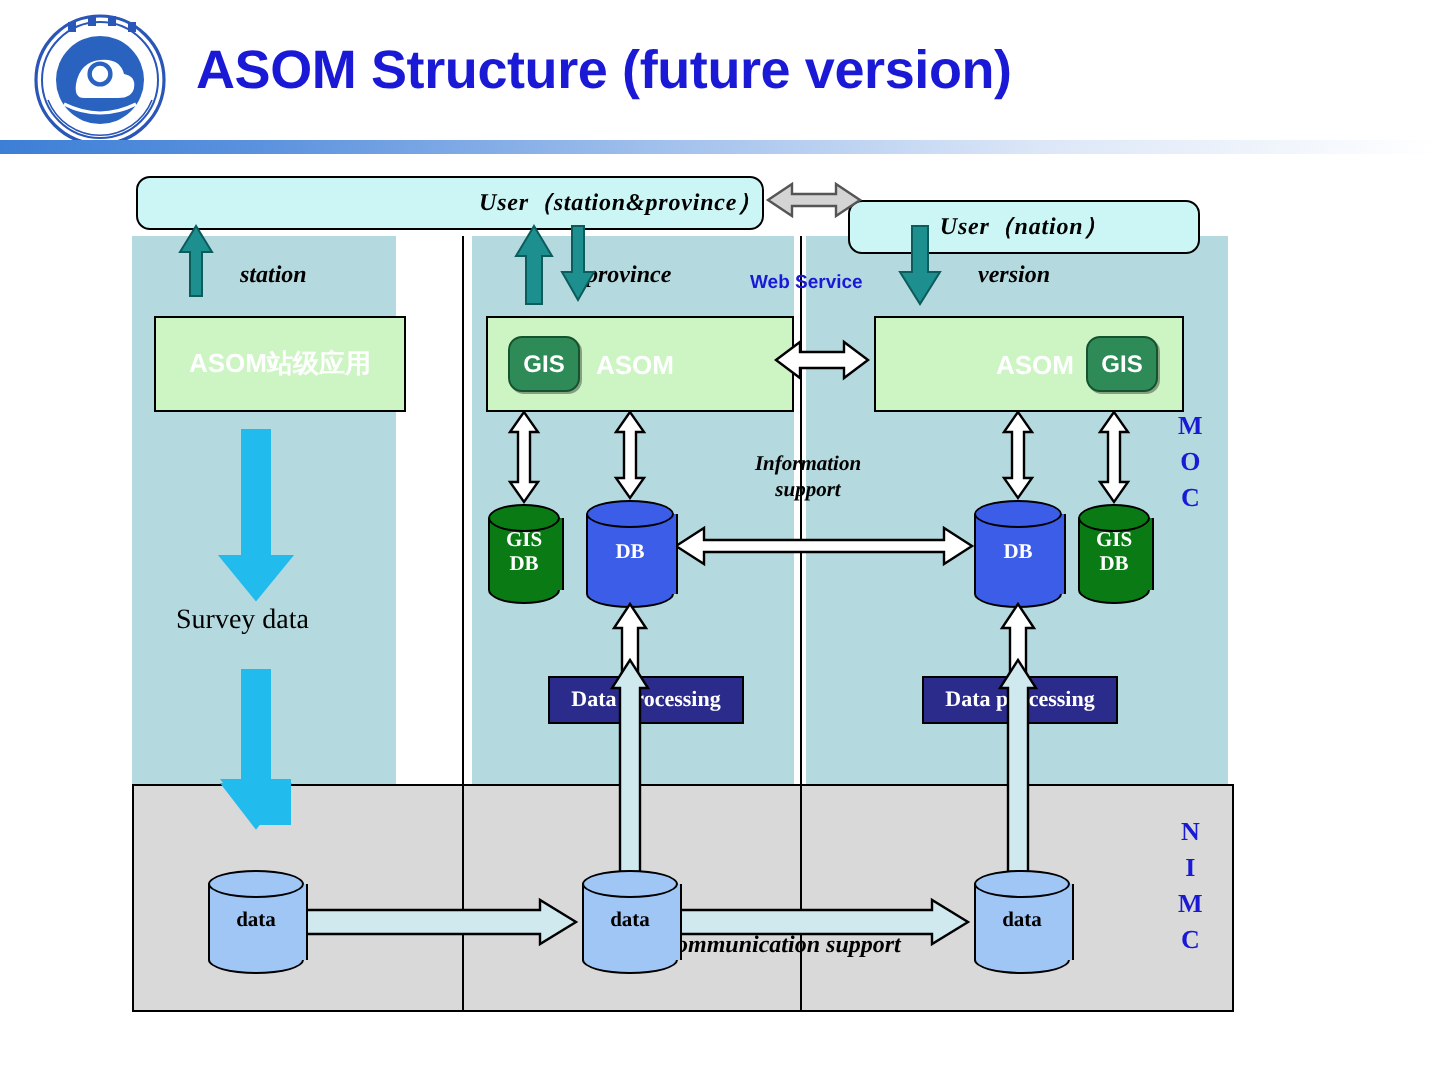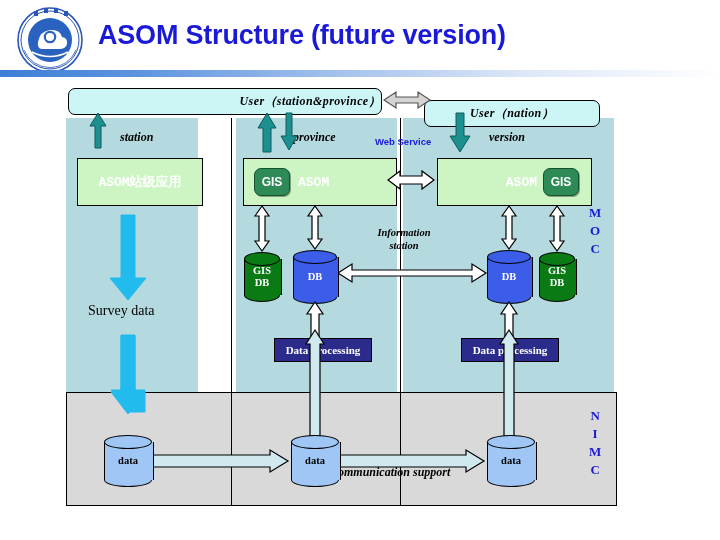--- a/index.html
+++ b/index.html
@@ -84,21 +84,21 @@
 
   
   .appbox{
     position:absolute;background:#cdf5c4;border:1.3px solid #000;
     display:flex;align-items:center;
   }
   #app-station{left:77px;top:158px;width:124px;height:46px;justify-content:center;}
   #app-province{left:243px;top:158px;width:142px;height:46px;padding-left:10px;}
   #app-nation{left:437px;top:158px;width:141px;height:46px;justify-content:flex-end;padding-right:12px;}
   .appbox .apptext{
-    font-family:Liberation Mono, monospace;font-weight:bold;font-size:13px;
+    font-family:Liberation Sans, sans-serif;font-weight:bold;font-size:13px;
     color:#ffffff;white-space:nowrap;
   }
   #app-province .apptext{margin-left:8px;}
   #app-nation .apptext{margin-right:6px;}
   .gis-chip{
     width:34px;height:26px;border-radius:7px;background:#2e8b57;border:1.4px solid #14532d;
     display:flex;align-items:center;justify-content:center;
     font-family:"Liberation Sans", sans-serif;font-weight:bold;font-size:12px;color:#fff;
     box-shadow:1px 1px 0 rgba(0,0,0,.35);
   }
@@ -207,21 +207,21 @@
     <span>User（station&amp;province）</span>
   </div>
   <div class="userbar" id="user-nation">
     <span>User（nation）</span>
   </div>
 
   <div class="tag" id="tag-station">station</div>
   <div class="tag" id="tag-province">province</div>
   <div class="tag" id="tag-nation">version</div>
   <div id="tag-webservice">Web Service</div>
-  <div id="tag-info-exchange">Information station</div>
+  <div id="tag-info-exchange">Information support</div>
   <div id="tag-survey">Survey data</div>
   <div id="tag-comm">Communication support</div>
 
   <div class="appbox" id="app-station">
     <div class="apptext">ASOM站级应用</div>
   </div>
 
   <div class="appbox" id="app-province">
     <div class="gis-chip">GIS</div>
     <div class="apptext">ASOM</div>

